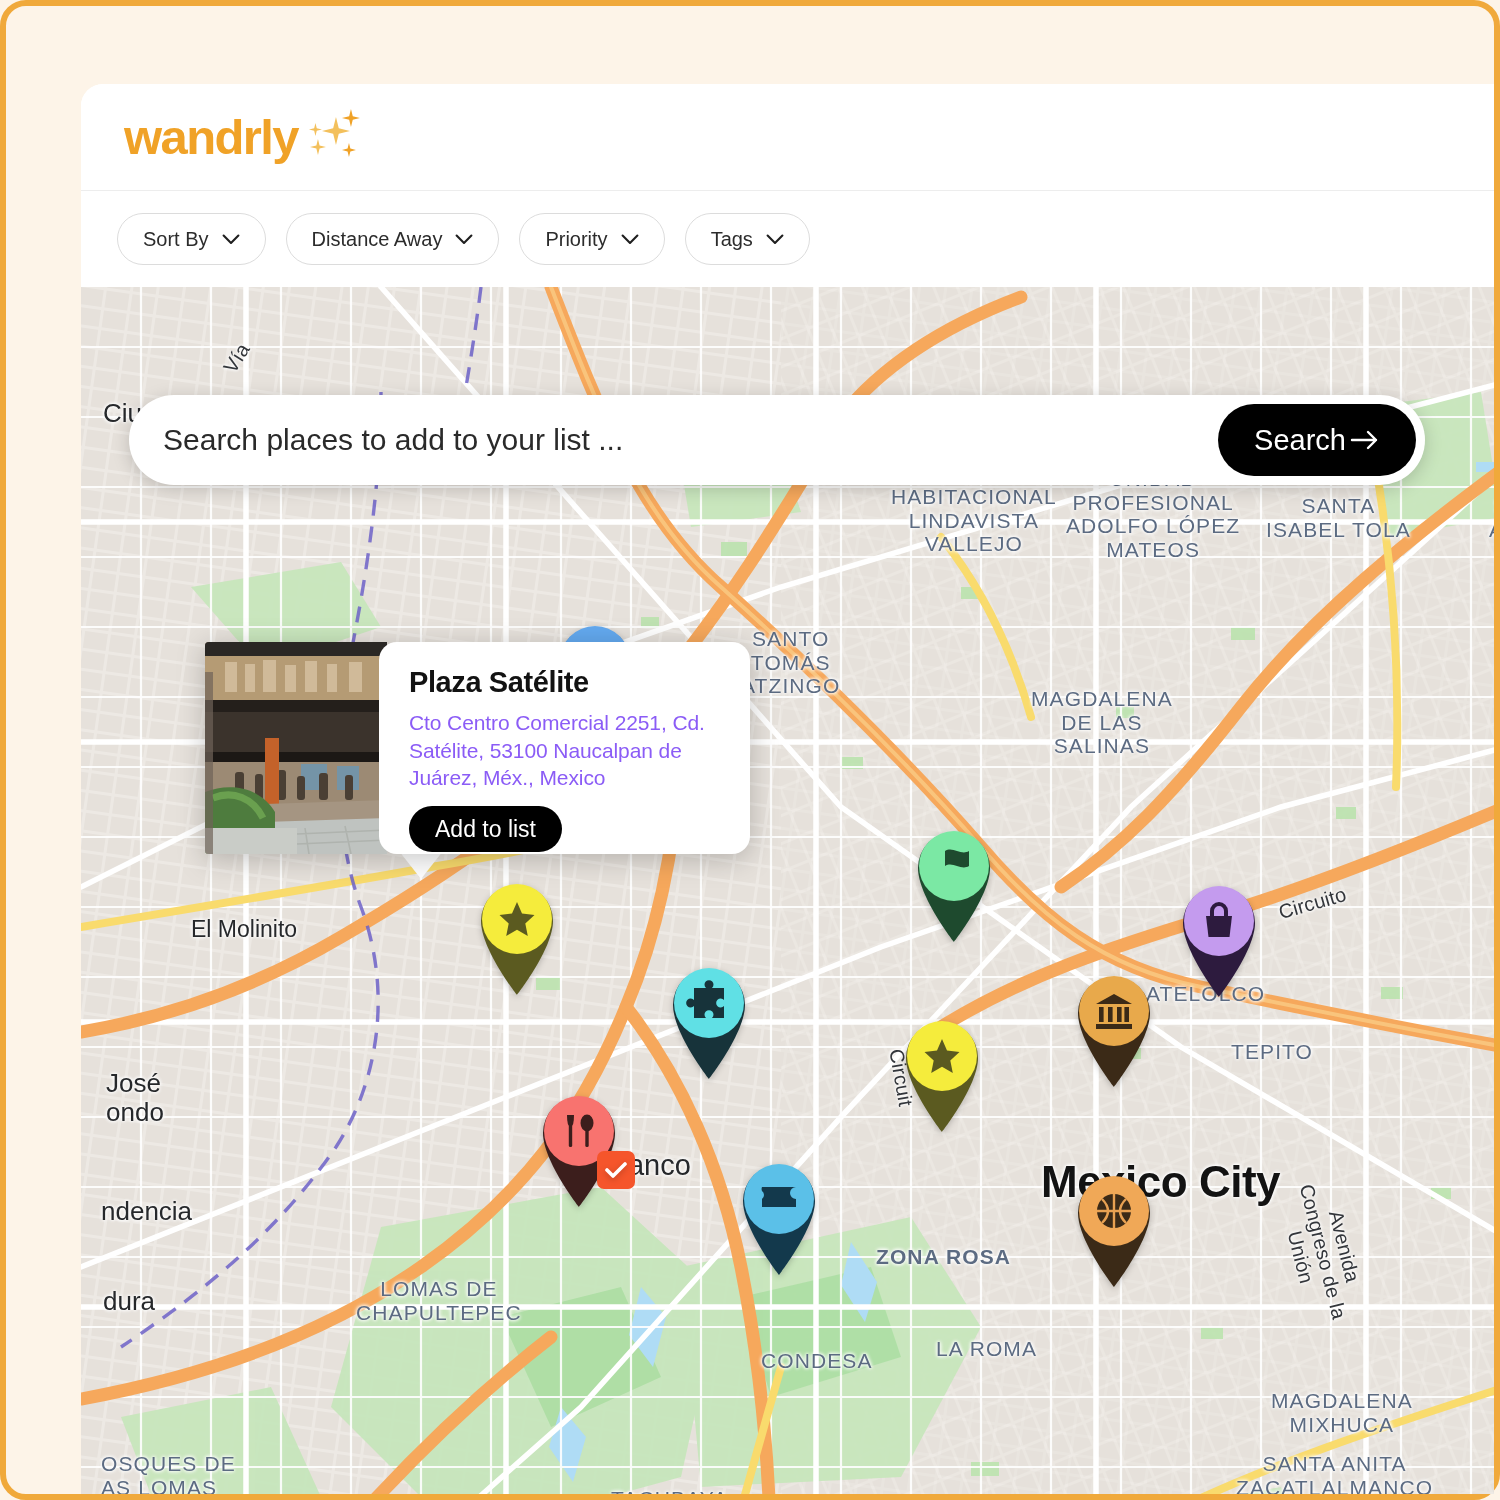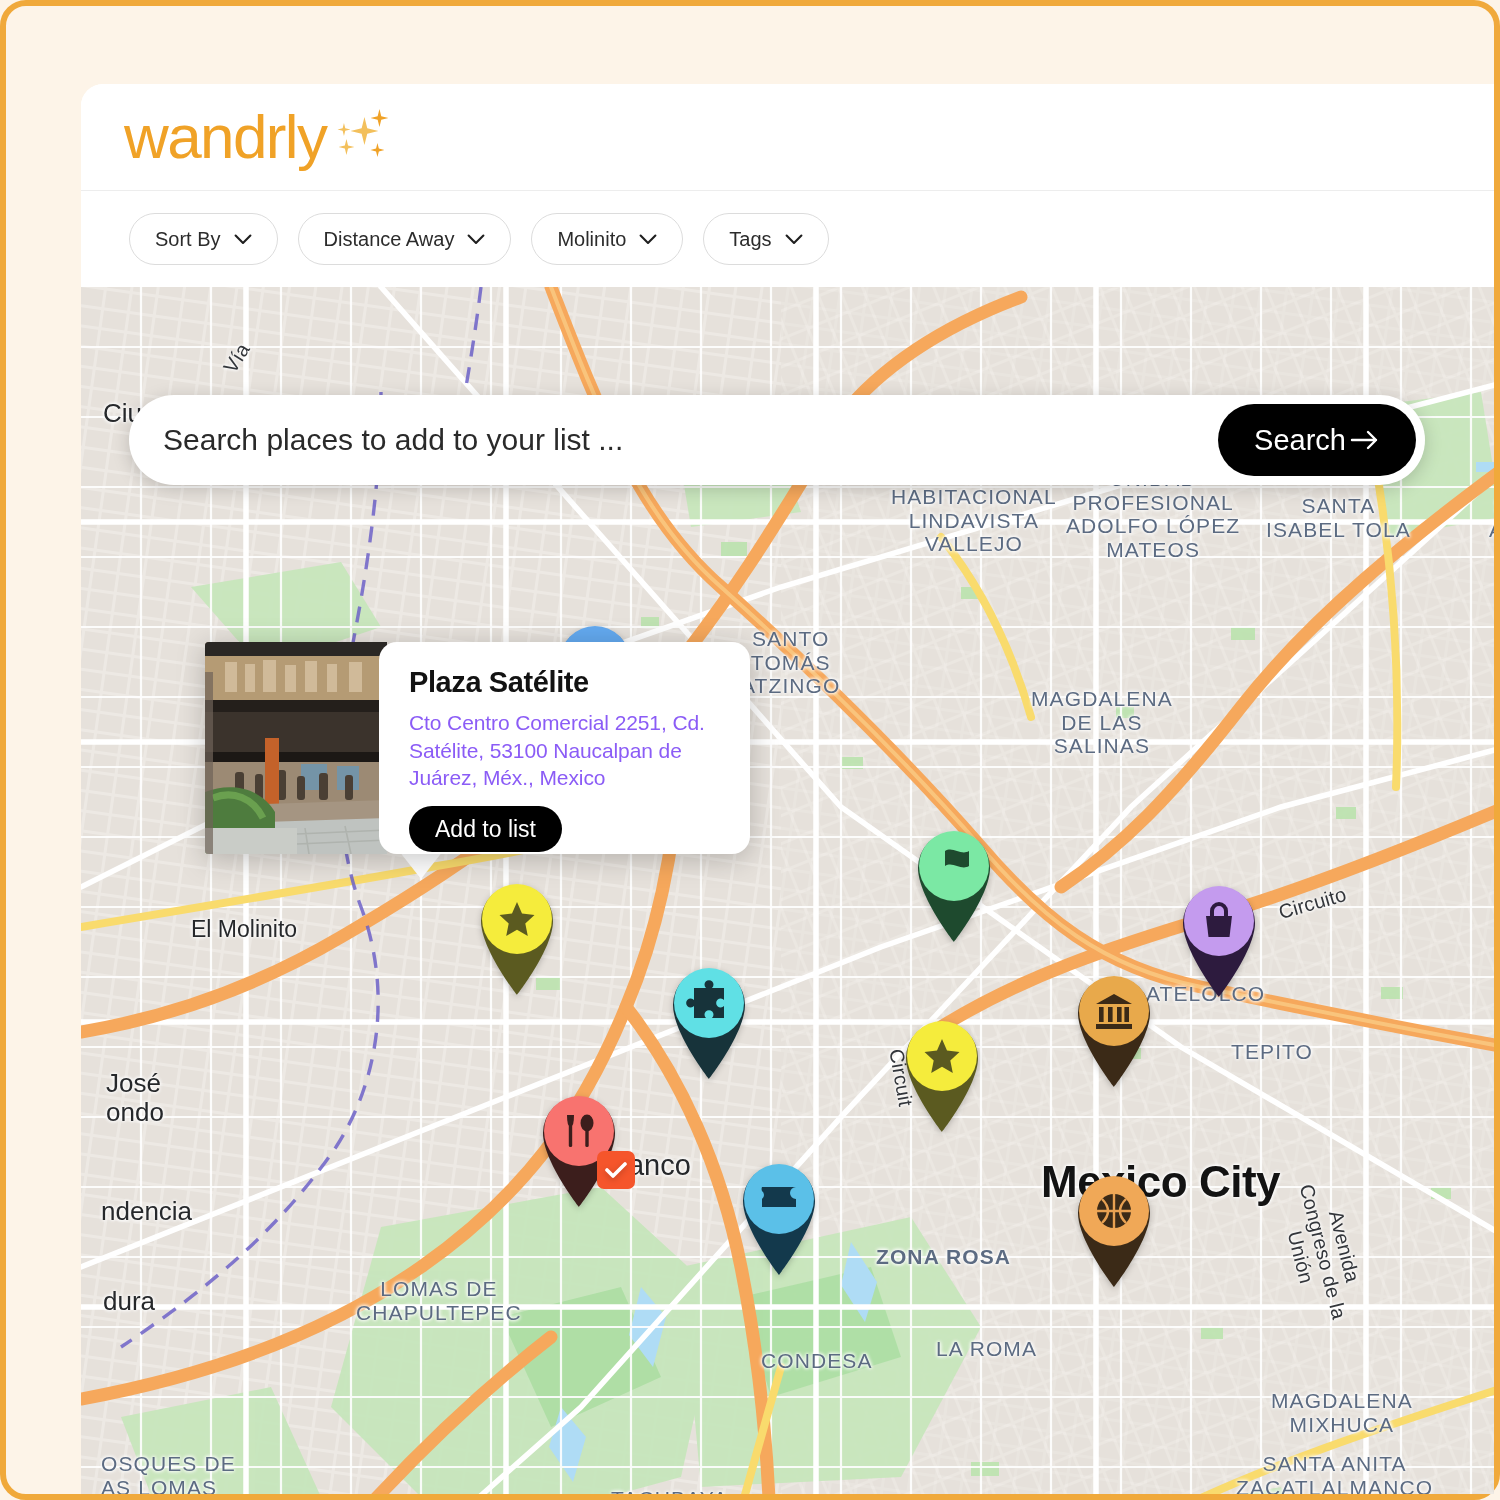--- a/index.html
+++ b/index.html
@@ -27,40 +27,40 @@
 
   
   #header {
     position: absolute; left: 0; top: 0; right: 0; height: 107px;
     background: #fff;
     border-bottom: 1px solid #EDEDED;
     display: flex; align-items: center;
   }
   #logo-wrap { display: flex; align-items: center; margin-left: 43px; }
   #logo-text {
-    font-size: 62px; font-weight: 400; color: #F0A227;
+    font-size: 49px; font-weight: 700; color: #F0A227;
     letter-spacing: -1.6px; line-height: 1;
   }
   #logo-sparkles { position: relative; width: 56px; height: 56px; margin-left: 10px; }
   .spark {
     position: absolute; background: #F6B93B;
     clip-path: polygon(50% 0%, 60% 40%, 100% 50%, 60% 60%, 50% 100%, 40% 60%, 0% 50%, 40% 40%);
   }
   .sp1 { width: 28px; height: 28px; left: 14px; top: 8px; background:#F3C05C; }
   .sp2 { width: 18px; height: 18px; left: 34px; top: 0px;  background:#F0A227; }
   .sp3 { width: 16px; height: 16px; left: 2px;  top: 30px; background:#F3C05C; }
   .sp4 { width: 14px; height: 14px; left: 34px; top: 34px; background:#F0A227; }
   .sp5 { width: 13px; height: 13px; left: 1px;  top: 14px; background:#F3C05C; }
 
   
   #filterbar {
     position: absolute; left: 0; top: 107px; right: 0; height: 96px;
     background: #fff;
     display: flex; align-items: center; gap: 20px;
-    padding-left: 48px;
+    padding-left: 36px;
   }
   .chip {
     display: inline-flex; align-items: center; gap: 13px;
     height: 52px; padding: 0 25px;
     border: 1.5px solid #DCDCDC; border-radius: 30px;
     background: #fff; color: #2C2C2C;
     font-size: 20px; cursor: pointer; white-space: nowrap;
   }
   .chev { display:block; width: 18px; height: 11px; flex: none; }
 
@@ -179,21 +179,21 @@
           <path d="M1.6 1.6 L9 9 L16.4 1.6" fill="none" stroke="#1F1F1F" stroke-width="2.1" stroke-linecap="round" stroke-linejoin="round"></path>
         </svg>
       </div>
       <div class="chip">
         <span>Distance Away</span>
         <svg class="chev" viewBox="0 0 18 11">
           <path d="M1.6 1.6 L9 9 L16.4 1.6" fill="none" stroke="#1F1F1F" stroke-width="2.1" stroke-linecap="round" stroke-linejoin="round"></path>
         </svg>
       </div>
       <div class="chip">
-        <span>Molinito</span>
+        <span>Priority</span>
         <svg class="chev" viewBox="0 0 18 11">
           <path d="M1.6 1.6 L9 9 L16.4 1.6" fill="none" stroke="#1F1F1F" stroke-width="2.1" stroke-linecap="round" stroke-linejoin="round"></path>
         </svg>
       </div>
       <div class="chip">
         <span>Tags</span>
         <svg class="chev" viewBox="0 0 18 11">
           <path d="M1.6 1.6 L9 9 L16.4 1.6" fill="none" stroke="#1F1F1F" stroke-width="2.1" stroke-linecap="round" stroke-linejoin="round"></path>
         </svg>
       </div>

